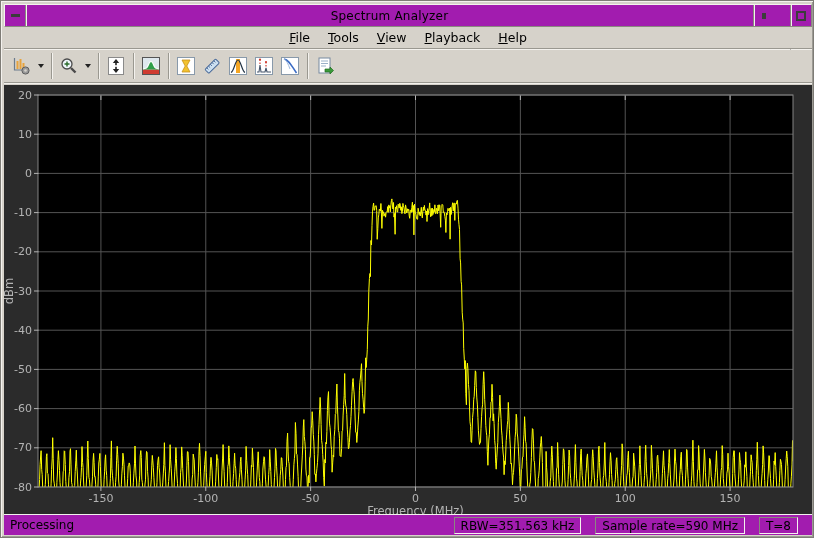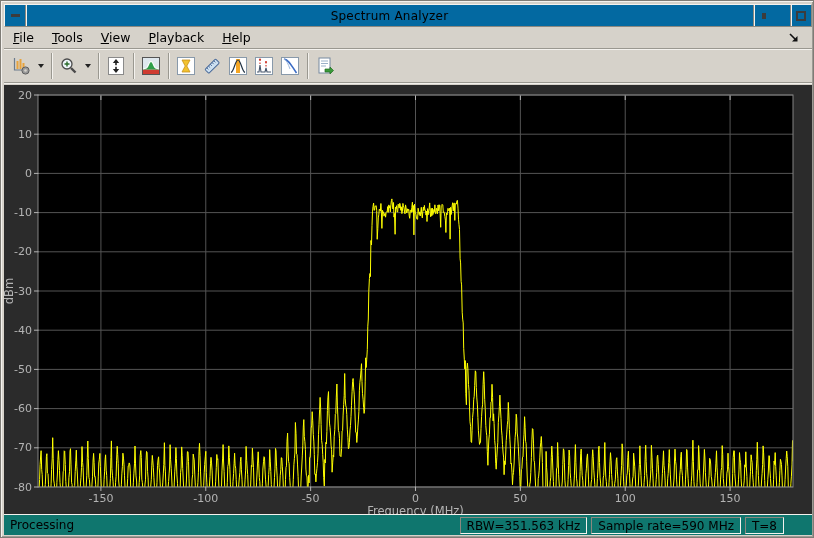--- a/index.html
+++ b/index.html
@@ -7,62 +7,62 @@
   .window{
     position:relative;width:814px;height:538px;background:#d6d2ca;
     border:1px solid #7e7c76;
     box-shadow:inset 1px 1px 0 #f4f2ee, inset -1px -1px 0 #9d9b95;
     font-family:"DejaVu Sans","Liberation Sans",sans-serif;
     overflow:hidden;
   }
   
   .titlebar{
     position:absolute;left:3px;top:3px;width:808px;height:23px;
-    display:flex;align-items:stretch;background:#0369a1;
+    display:flex;align-items:stretch;background:#a21caf;
     border:1px solid;border-color:#f4f2ee #8a8880 #8a8880 #f4f2ee;gap:16px;
   }
   .tb-btn{width:21px;display:flex;align-items:center;justify-content:center;cursor:default;}
   .tb-btn.leftb{border-right:1px solid #8a8880;box-shadow:1px 0 0 #f4f2ee;}
   .tb-btn.rightb{border-left:1px solid #8a8880;box-shadow:inset 1px 0 0 #f4f2ee;}
   .glyph-dash{width:9px;height:3px;background:#3c3c3c;}
   .glyph-dot{width:4px;height:6px;background:#3c3c3c;}
   .glyph-square{width:10px;height:10px;border:2px solid #3c3c3c;}
   .tb-title{flex:1;display:flex;align-items:center;justify-content:center;
     font-size:12px;color:#000;letter-spacing:.2px;}
   
   .menubar{
     position:absolute;left:3px;top:26px;width:808px;height:22px;
     display:flex;align-items:center;background:#d6d2ca;
     border-bottom:1px solid #9a9890;box-shadow:0 1px 0 #f4f2ee;
-    font-size:12.5px;color:#000;
+    font-size:12.5px;color:#000;flex-direction:column;
   }
   .menu-item{padding:3px 9px;cursor:default;}
   .menu-item u{text-decoration:underline;}
   .dock-arrow{margin-left:auto;margin-right:12px;display:flex;align-items:center;}
   
   .toolbar{
     position:absolute;left:3px;top:49px;width:808px;height:33px;
     display:flex;align-items:center;padding-left:5px;background:#d6d2ca;
     border-bottom:1px solid #9a9890;box-shadow:0 1px 0 #f4f2ee;
   }
   .tbtn{width:26px;height:26px;display:flex;align-items:center;justify-content:center;cursor:default;}
   .drop{width:12px;height:26px;display:flex;align-items:center;justify-content:center;cursor:default;}
   .drop::after{content:"";border-left:3.5px solid transparent;border-right:3.5px solid transparent;border-top:4px solid #222;}
   .tsep{width:1px;height:26px;background:#9a9890;box-shadow:1px 0 0 #f4f2ee;margin:0 4px;}
   
   .plot{position:absolute;left:3px;top:84px;width:808px;height:429px;background:#2b2b2b;}
   .plot svg{display:block;}
   
   .statusbar{
     position:absolute;left:3px;top:513px;width:808px;height:21px;
-    display:flex;align-items:center;background:#0f766e;font-size:12px;color:#000;
+    display:flex;align-items:center;background:#a21caf;font-size:12px;color:#000;
     border-top:1px solid #f4f2ee;
   }
   .status-left{padding-left:6px;flex:0 0 auto;}
-  .status-panels{margin-left:auto;display:flex;align-items:center;gap:4px;padding-right:28px;}
+  .status-panels{margin-left:auto;display:flex;align-items:center;gap:14px;padding-right:14px;}
   .spanel{
     height:17px;line-height:14px;padding:1px 6px;white-space:nowrap;
     border:1px solid;border-color:#8a8880 #f4f2ee #f4f2ee #8a8880;
   }
 </style>
 </head>
 <body>
 
 <div class="window">
 

